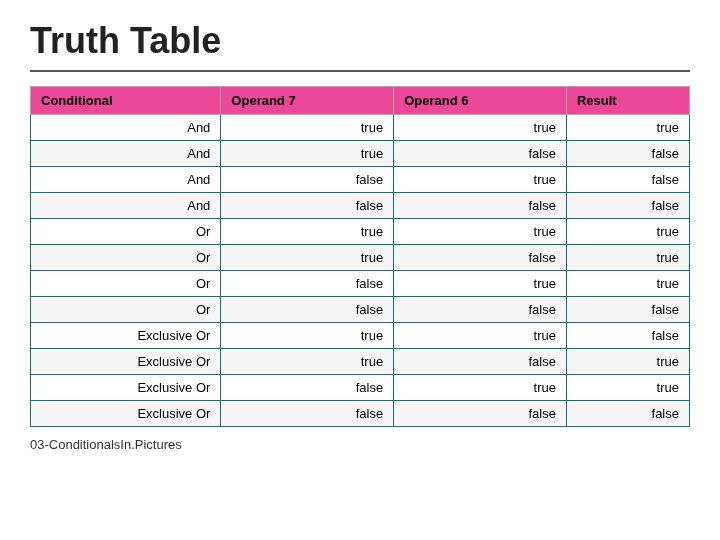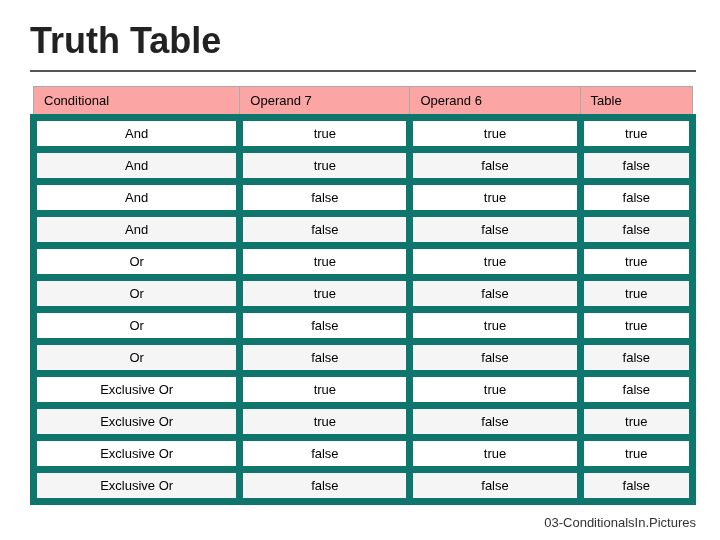--- a/index.html
+++ b/index.html
@@ -12,83 +12,83 @@
       background: #ffffff;
       font-family: Arial, sans-serif;
       width: 720px;
       height: 540px;
       overflow: hidden;
     }
 
     .page {
       width: 720px;
       height: 540px;
-      padding: 20px 24px 10px 30px;
+      padding: 20px 30px 10px 30px;
       display: flex;
       flex-direction: column;
     }
 
     .page-title {
       font-size: 36px;
       font-weight: bold;
       color: #222;
       padding-bottom: 8px;
       border-bottom: 2px solid #555;
       margin-bottom: 14px;
     }
 
     .truth-table {
       width: 100%;
       border-collapse: collapse;
       font-size: 13px;
     }
 
     .truth-table th {
-      background: #fca5a5;
+      background: #ec4899;
       border: 1px solid #aaa;
       padding: 6px 10px;
       text-align: left;
-      font-weight: normal;
+      font-weight: bold;
     }
 
     .truth-table td {
-      border: 7px solid #0f766e;
+      border: 1px solid #0f766e;
       padding: 5px 10px;
-      text-align: center;
+      text-align: right;
     }
 
     .truth-table tr:nth-child(even) td {
       background: #f5f5f5;
     }
 
     .truth-table tr:nth-child(odd) td {
       background: #ffffff;
     }
 
     .footer {
-      text-align: right;
+      text-align: left;
       margin-top: 10px;
       font-size: 13px;
       color: #333;
     }
   </style>
 </head>
 <body>
 
 <div class="page">
   <div class="page-title">Truth Table</div>
 
   <table class="truth-table">
     <thead>
       <tr>
 
       <th>Conditional</th>
           <th>Operand 7</th>
           <th>Operand 6</th>
-          <th>Table</th>
+          <th>Result</th>
         </tr>
     </thead>
     <tbody id="table-body">
 
     <tr>
           <td>And</td>
           <td>true</td>
           <td>true</td>
           <td>true</td>
         </tr>

